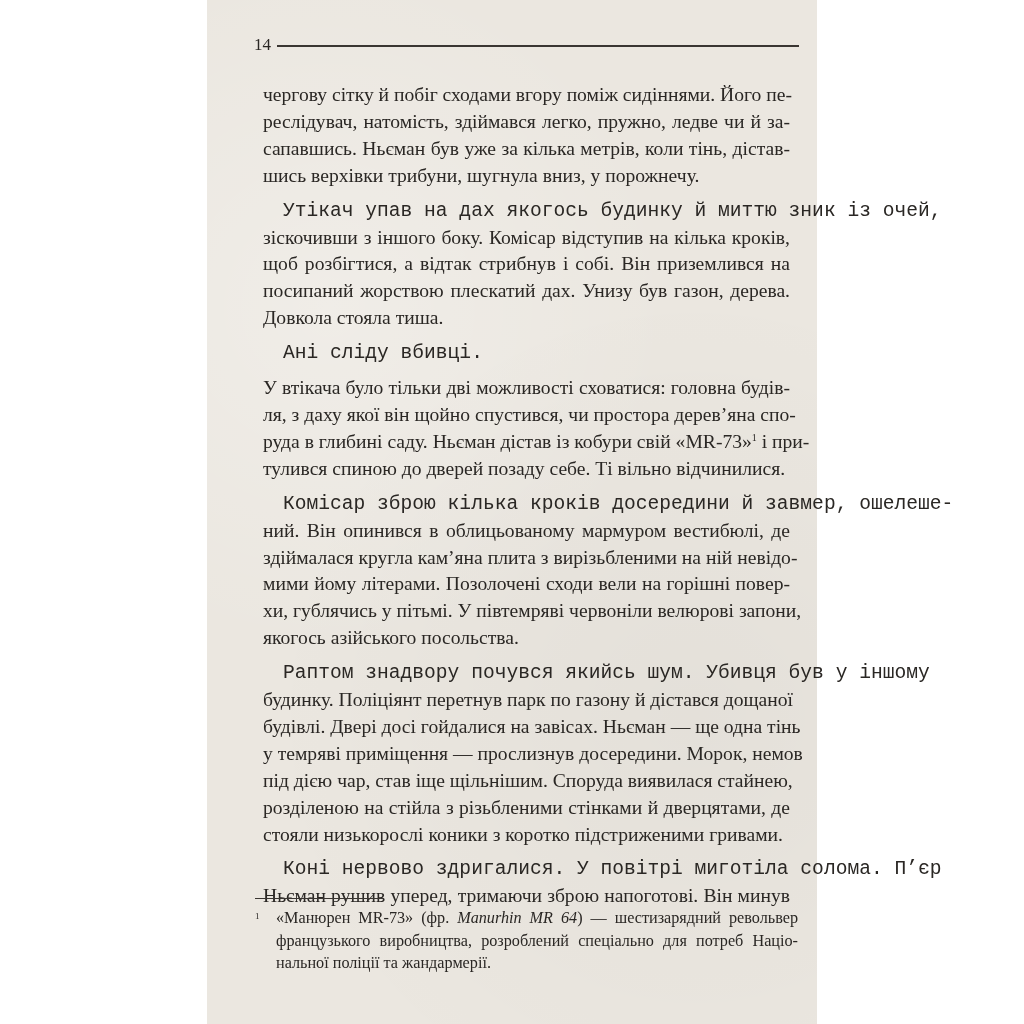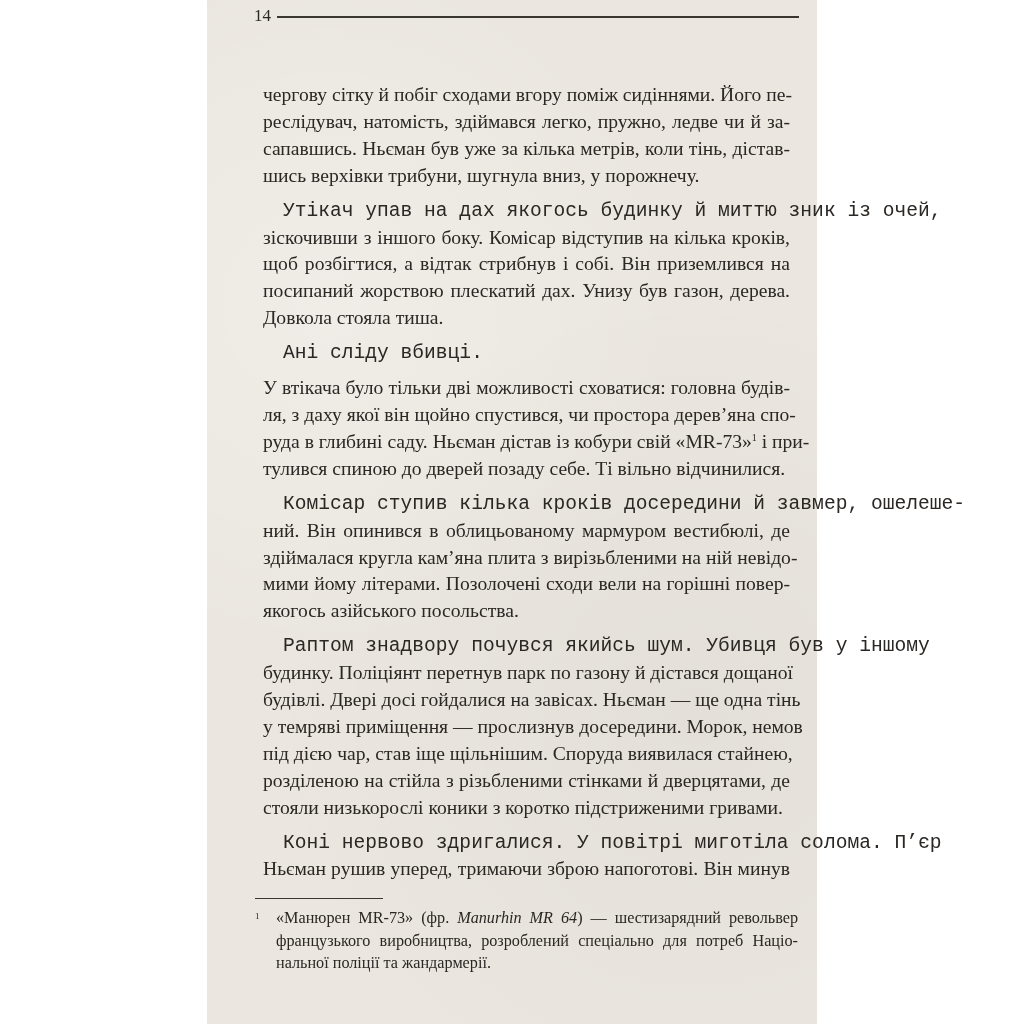--- a/index.html
+++ b/index.html
@@ -19,21 +19,21 @@
       background: #ebe7e0;
       background-image:
         radial-gradient(circle at 20% 30%, rgba(255,255,255,0.25) 0, rgba(255,255,255,0) 40%),
         radial-gradient(circle at 80% 70%, rgba(0,0,0,0.03) 0, rgba(0,0,0,0) 50%);
       font-family: "Liberation Serif", "DejaVu Serif", serif;
       color: #2a2724;
     }
     .running-head {
       position: absolute;
       left: 47px;
-      top: 4px;
+      top: 33px;
       width: 545px;
       height: 24px;
       display: flex;
       align-items: center;
     }
     .folio {
       font-size: 17px;
       line-height: 24px;
       margin-right: 6px;
       color: #2a2724;
@@ -138,24 +138,25 @@
     </p>
 
     <p>
       <span class="line">У втікача було тільки дві можливості сховатися: головна будів-</span>
       <span class="line">ля, з даху якої він щойно спустився, чи простора дерев’яна спо-</span>
       <span class="line"><span>руда в глибині саду. Ньєман дістав із кобури свій «MR-73»</span><sup class="fnref">1</sup><span> і при-</span></span>
       <span class="line last">тулився спиною до дверей позаду себе. Ті вільно відчинилися.</span>
     </p>
 
     <p>
-      <span class="line indent">Комісар ступив кілька кроків досередини й завмер, ошелеше-</span>
+      <span class="line indent">Комісар зброю кілька кроків досередини й завмер, ошелеше-</span>
       <span class="line">ний. Він опинився в облицьованому мармуром вестибюлі, де</span>
       <span class="line">здіймалася кругла кам’яна плита з вирізьбленими на ній невідо-</span>
       <span class="line">мими йому літерами. Позолочені сходи вели на горішні повер-</span>
+      <span class="line">хи, гублячись у пітьмі. У півтемряві червоніли велюрові запони,</span>
       <span class="line last">якогось азійського посольства.</span>
     </p>
 
     <p>
       <span class="line indent">Раптом знадвору почувся якийсь шум. Убивця був у іншому</span>
       <span class="line">будинку. Поліціянт перетнув парк по газону й дістався дощаної</span>
       <span class="line">будівлі. Двері досі гойдалися на завісах. Ньєман — ще одна тінь</span>
       <span class="line">у темряві приміщення — прослизнув досередини. Морок, немов</span>
       <span class="line">під дією чар, став іще щільнішим. Споруда виявилася стайнею,</span>
       <span class="line">розділеною на стійла з різьбленими стінками й дверцятами, де</span>

